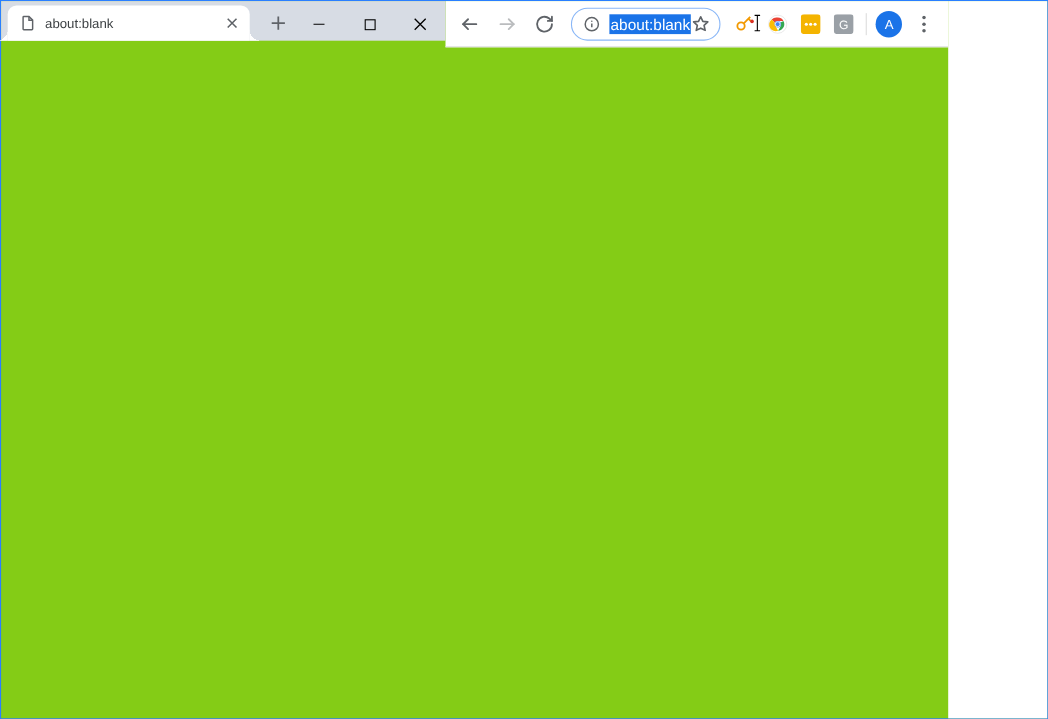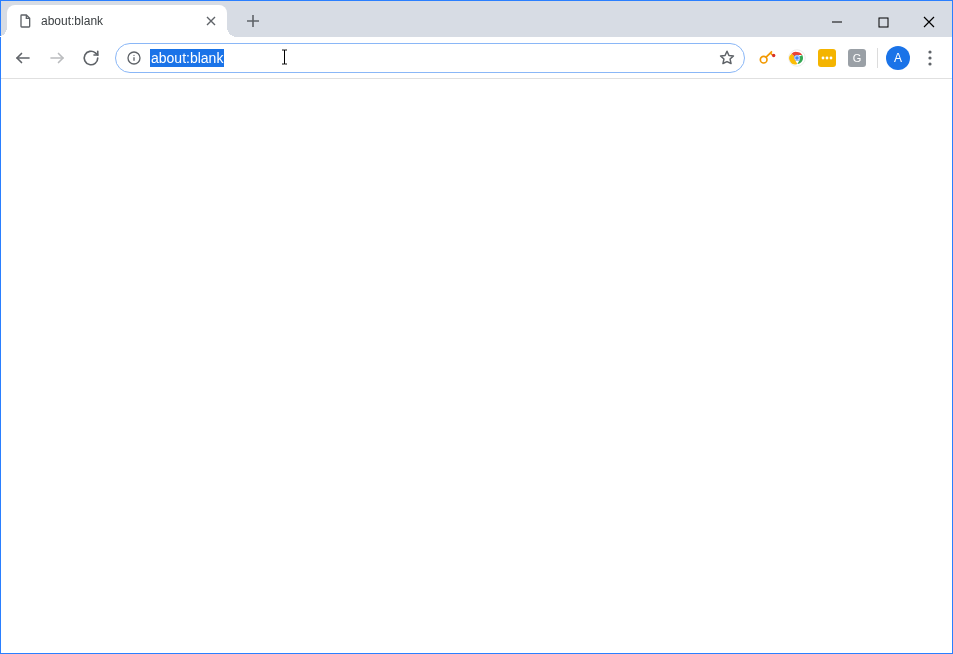--- a/index.html
+++ b/index.html
@@ -1,22 +1,22 @@
 <!DOCTYPE html>
 <html><head>
 <meta charset="utf-8">
 <style>
   * { box-sizing: border-box; margin: 0; padding: 0; }
   html, body { width: 953px; height: 654px; font-family: "Segoe UI", Arial, sans-serif; overflow: hidden; }
 
   .window {
     width: 953px; height: 654px;
     border: 1px solid #2a7fff;
-    background: #bef264;
-    display: flex; flex-direction: column;
+    background: #84cc16;
+    display: flex; flex-direction: row;
   }
 
   
   .tab-strip {
     height: 36px;
     background: #d7dce4;
     display: flex; align-items: flex-end;
     position: relative;
   }
   .tab {

